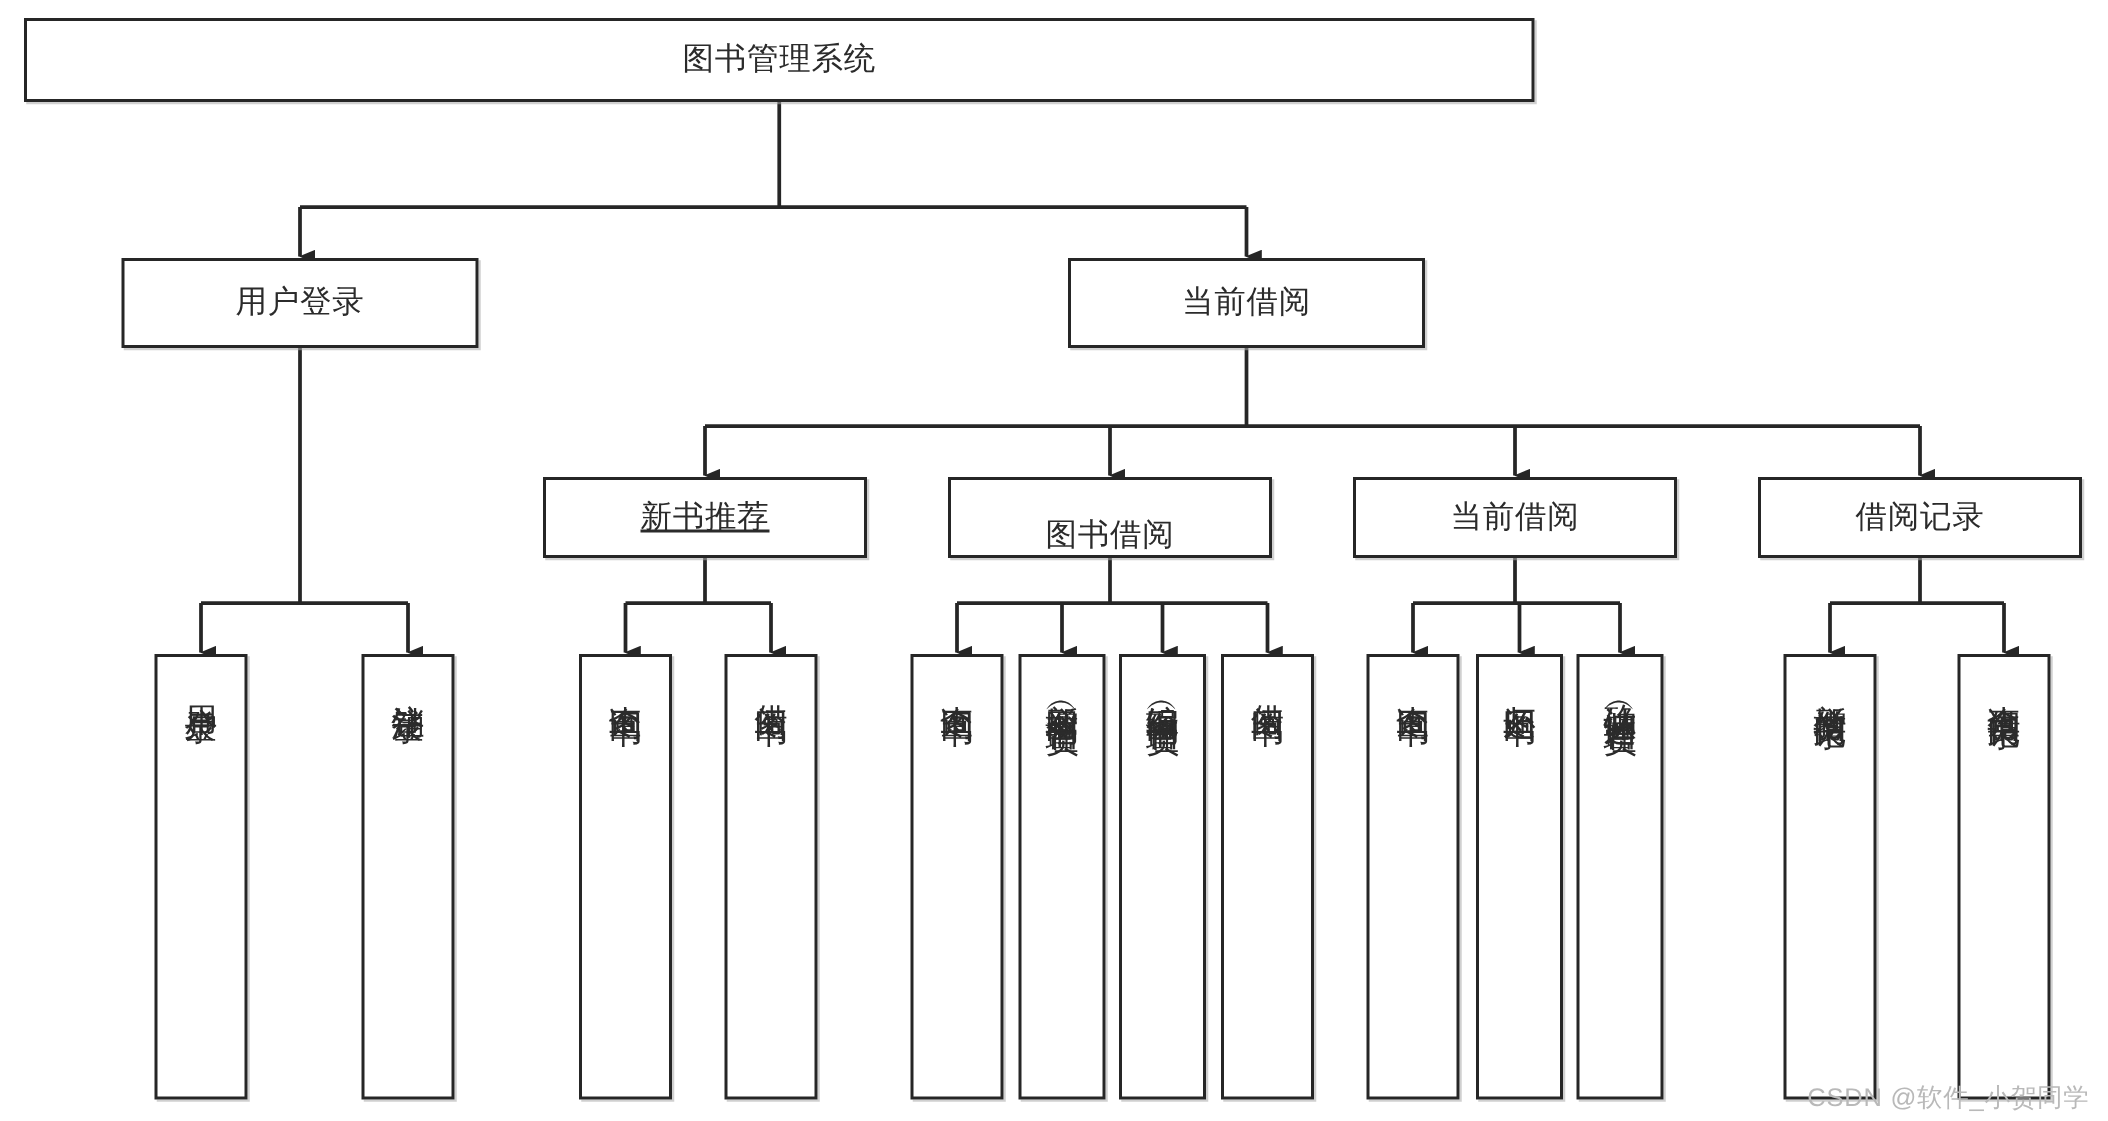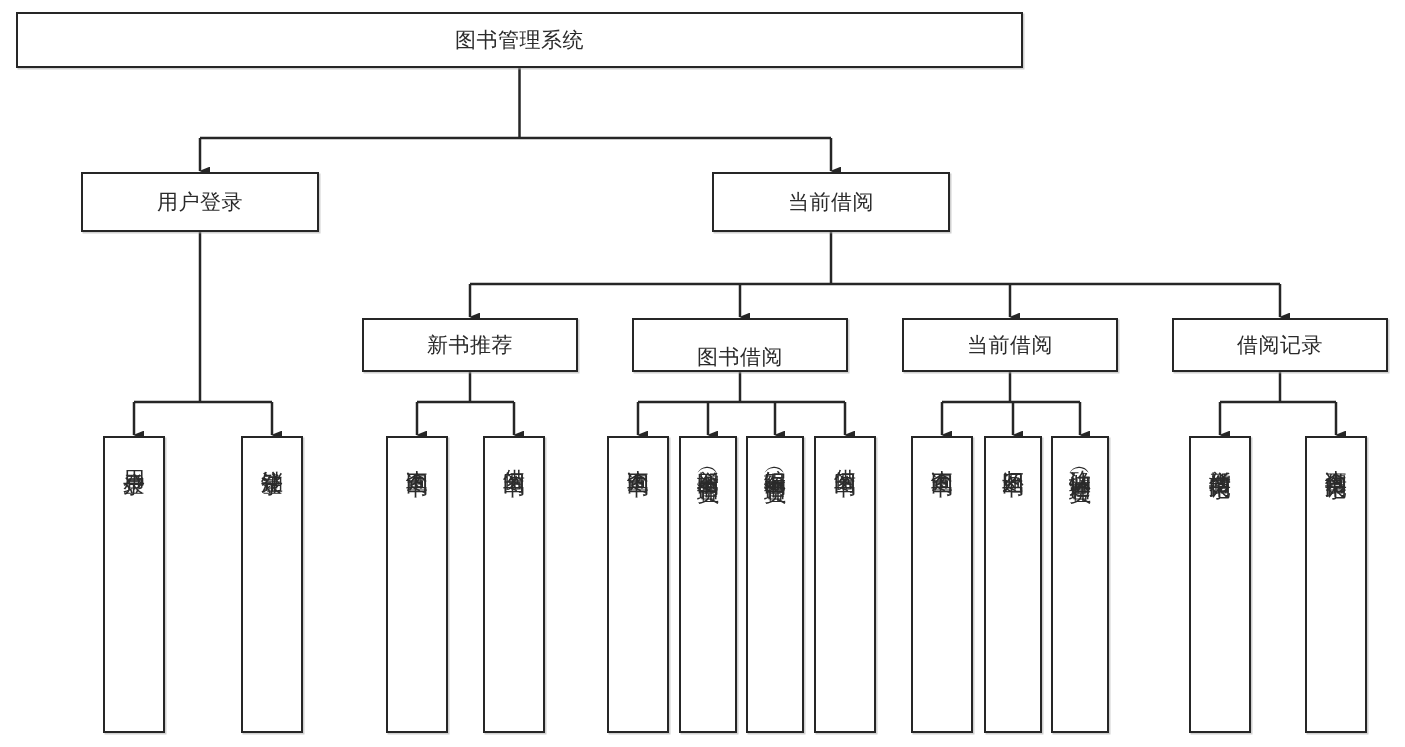--- a/index.html
+++ b/index.html
@@ -117,21 +117,21 @@
   <div id="nodes-layer">
       <div class="node horiz" style="left: 16px; top: 12px; width: 1007px; height: 56px;">
         <span class="label">图书管理系统</span>
       </div>
       <div class="node horiz" style="left: 81px; top: 172px; width: 238px; height: 60px;">
         <span class="label">用户登录</span>
       </div>
       <div class="node horiz" style="left: 712px; top: 172px; width: 238px; height: 60px;">
         <span class="label">当前借阅</span>
       </div>
-      <div class="node horiz" style="left: 362px; top: 318px; width: 216px; height: 54px;">
+      <div class="node horiz" style="left: 362px; top: 318px; width: 216px; height: 54px; text-decoration: underline;">
         <span class="label">新书推荐</span>
       </div>
       <div class="node horiz" style="left: 632px; top: 318px; width: 216px; height: 54px; align-items: flex-end;">
         <span class="label">图书借阅</span>
       </div>
       <div class="node horiz" style="left: 902px; top: 318px; width: 216px; height: 54px;">
         <span class="label">当前借阅</span>
       </div>
       <div class="node horiz" style="left: 1172px; top: 318px; width: 216px; height: 54px;">
         <span class="label">借阅记录</span>
@@ -170,13 +170,14 @@
         <span class="label">确认归还（管理员）</span>
       </div>
       <div class="node vert" style="left: 1189px; top: 436px; width: 62px; height: 297px;">
         <span class="label">新增借阅记录</span>
       </div>
       <div class="node vert" style="left: 1305px; top: 436px; width: 62px; height: 297px;">
         <span class="label">查询借阅记录</span>
       </div>
     </div>
 
+  <div id="watermark">CSDN @软件_小贺同学</div>
 </div>
 
 </body></html>

